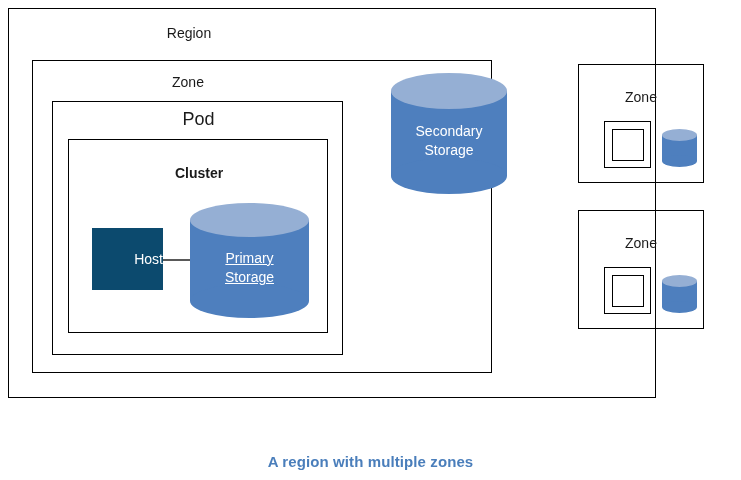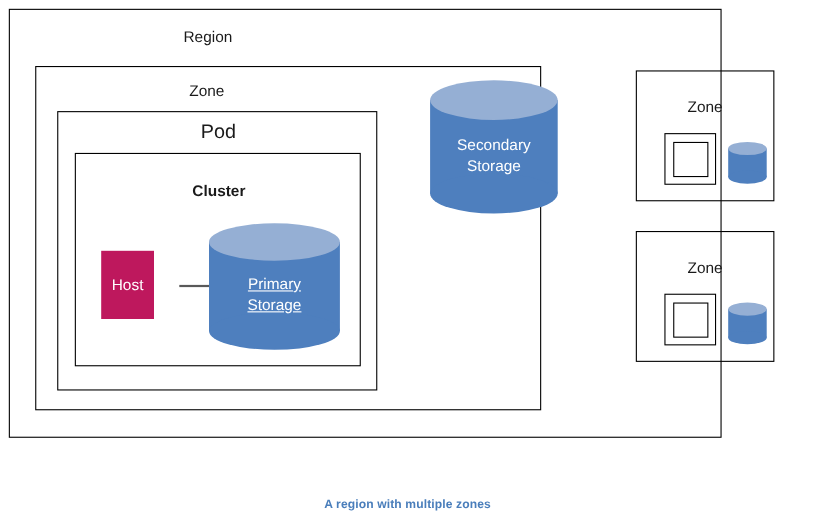--- a/index.html
+++ b/index.html
@@ -91,26 +91,26 @@
     width: 260px;
     font-size: 14px;
     font-weight: bold;
   }
 
   
   #host-rect {
     position: absolute;
     left: 92px;
     top: 228px;
-    width: 48px;
+    width: 71px;
     height: 62px;
-    background: #be185d;
+    background: #0c4a6e;
     display: flex;
     align-items: center;
-    justify-content: center;
+    justify-content: flex-end;
   }
   #host-rect .shape-text {
     color: #ffffff;
     font-size: 14px;
     text-align: center;
     line-height: 17px;
   }
 
   
   #host-storage-connector {
@@ -253,21 +253,21 @@
   }
 
   
   #caption {
     position: absolute;
     left: 0;
     right: 0;
     top: 453px;
     text-align: center;
     color: #4A7EBB;
-    font-size: 11px;
+    font-size: 15px;
     font-weight: bold;
     letter-spacing: 0.1px;
   }
 </style>
 </head>
 <body>
 
 <div id="canvas">
 
   <div class="box" id="region-box">

